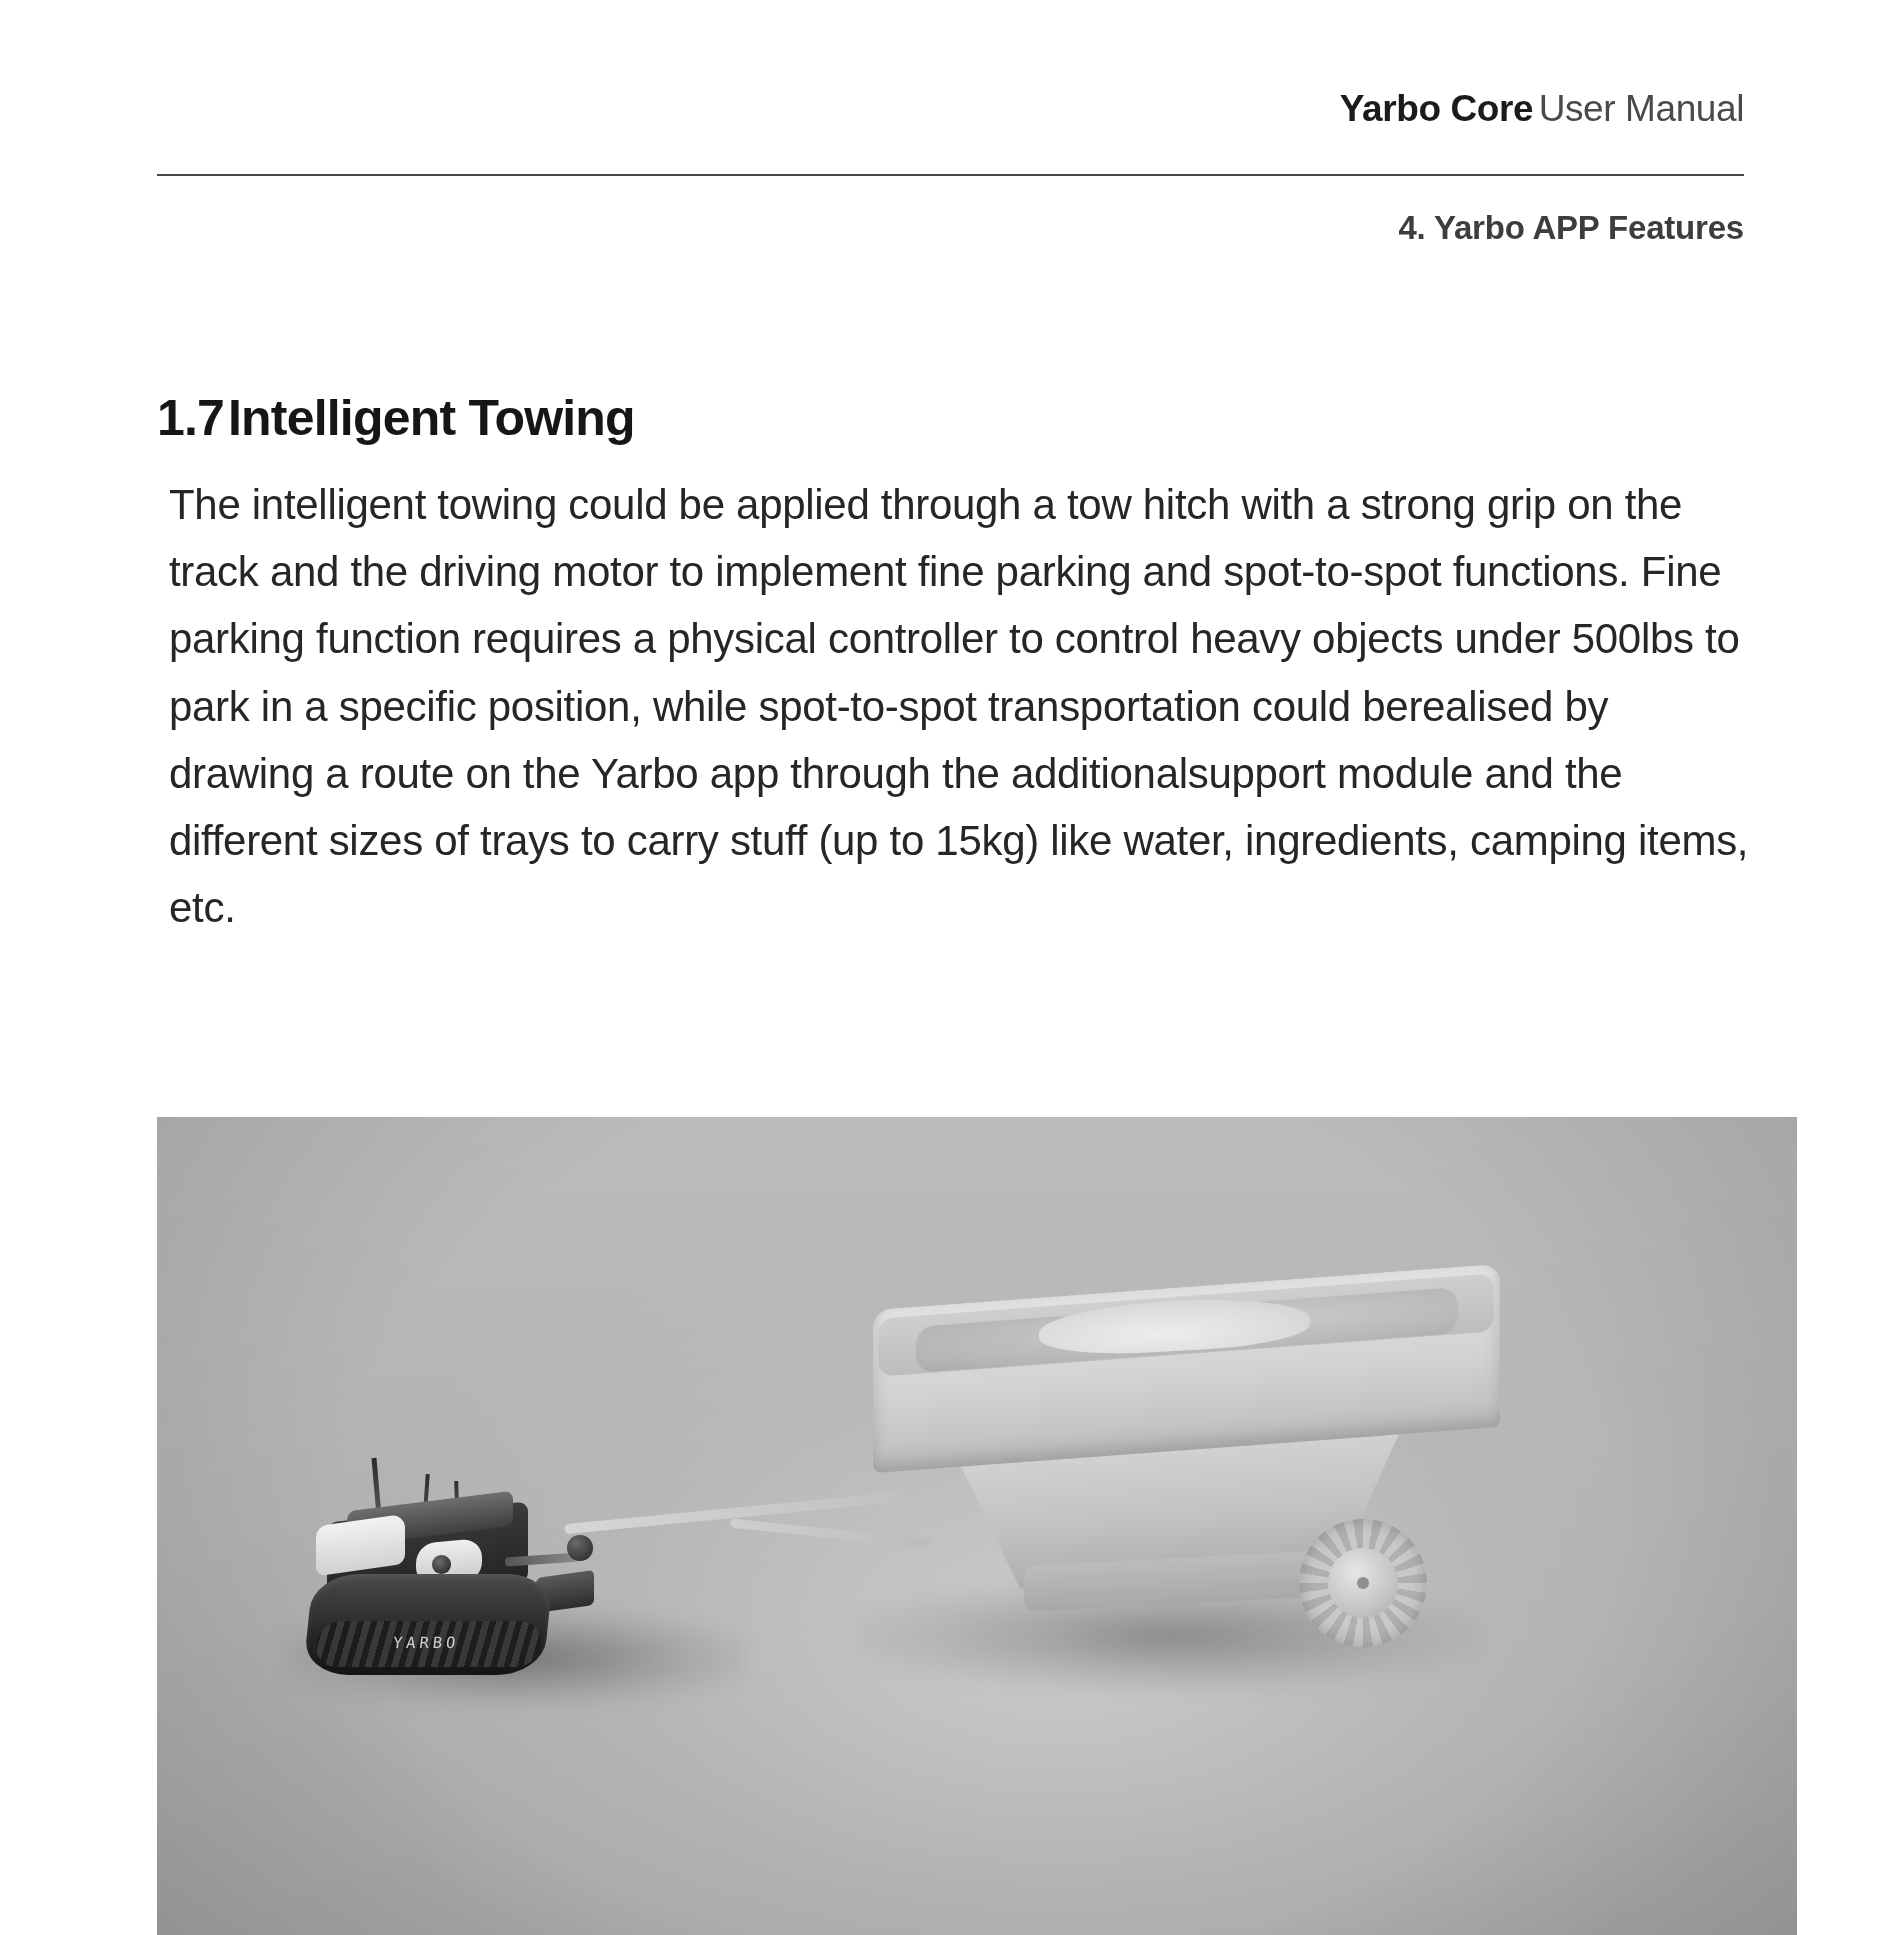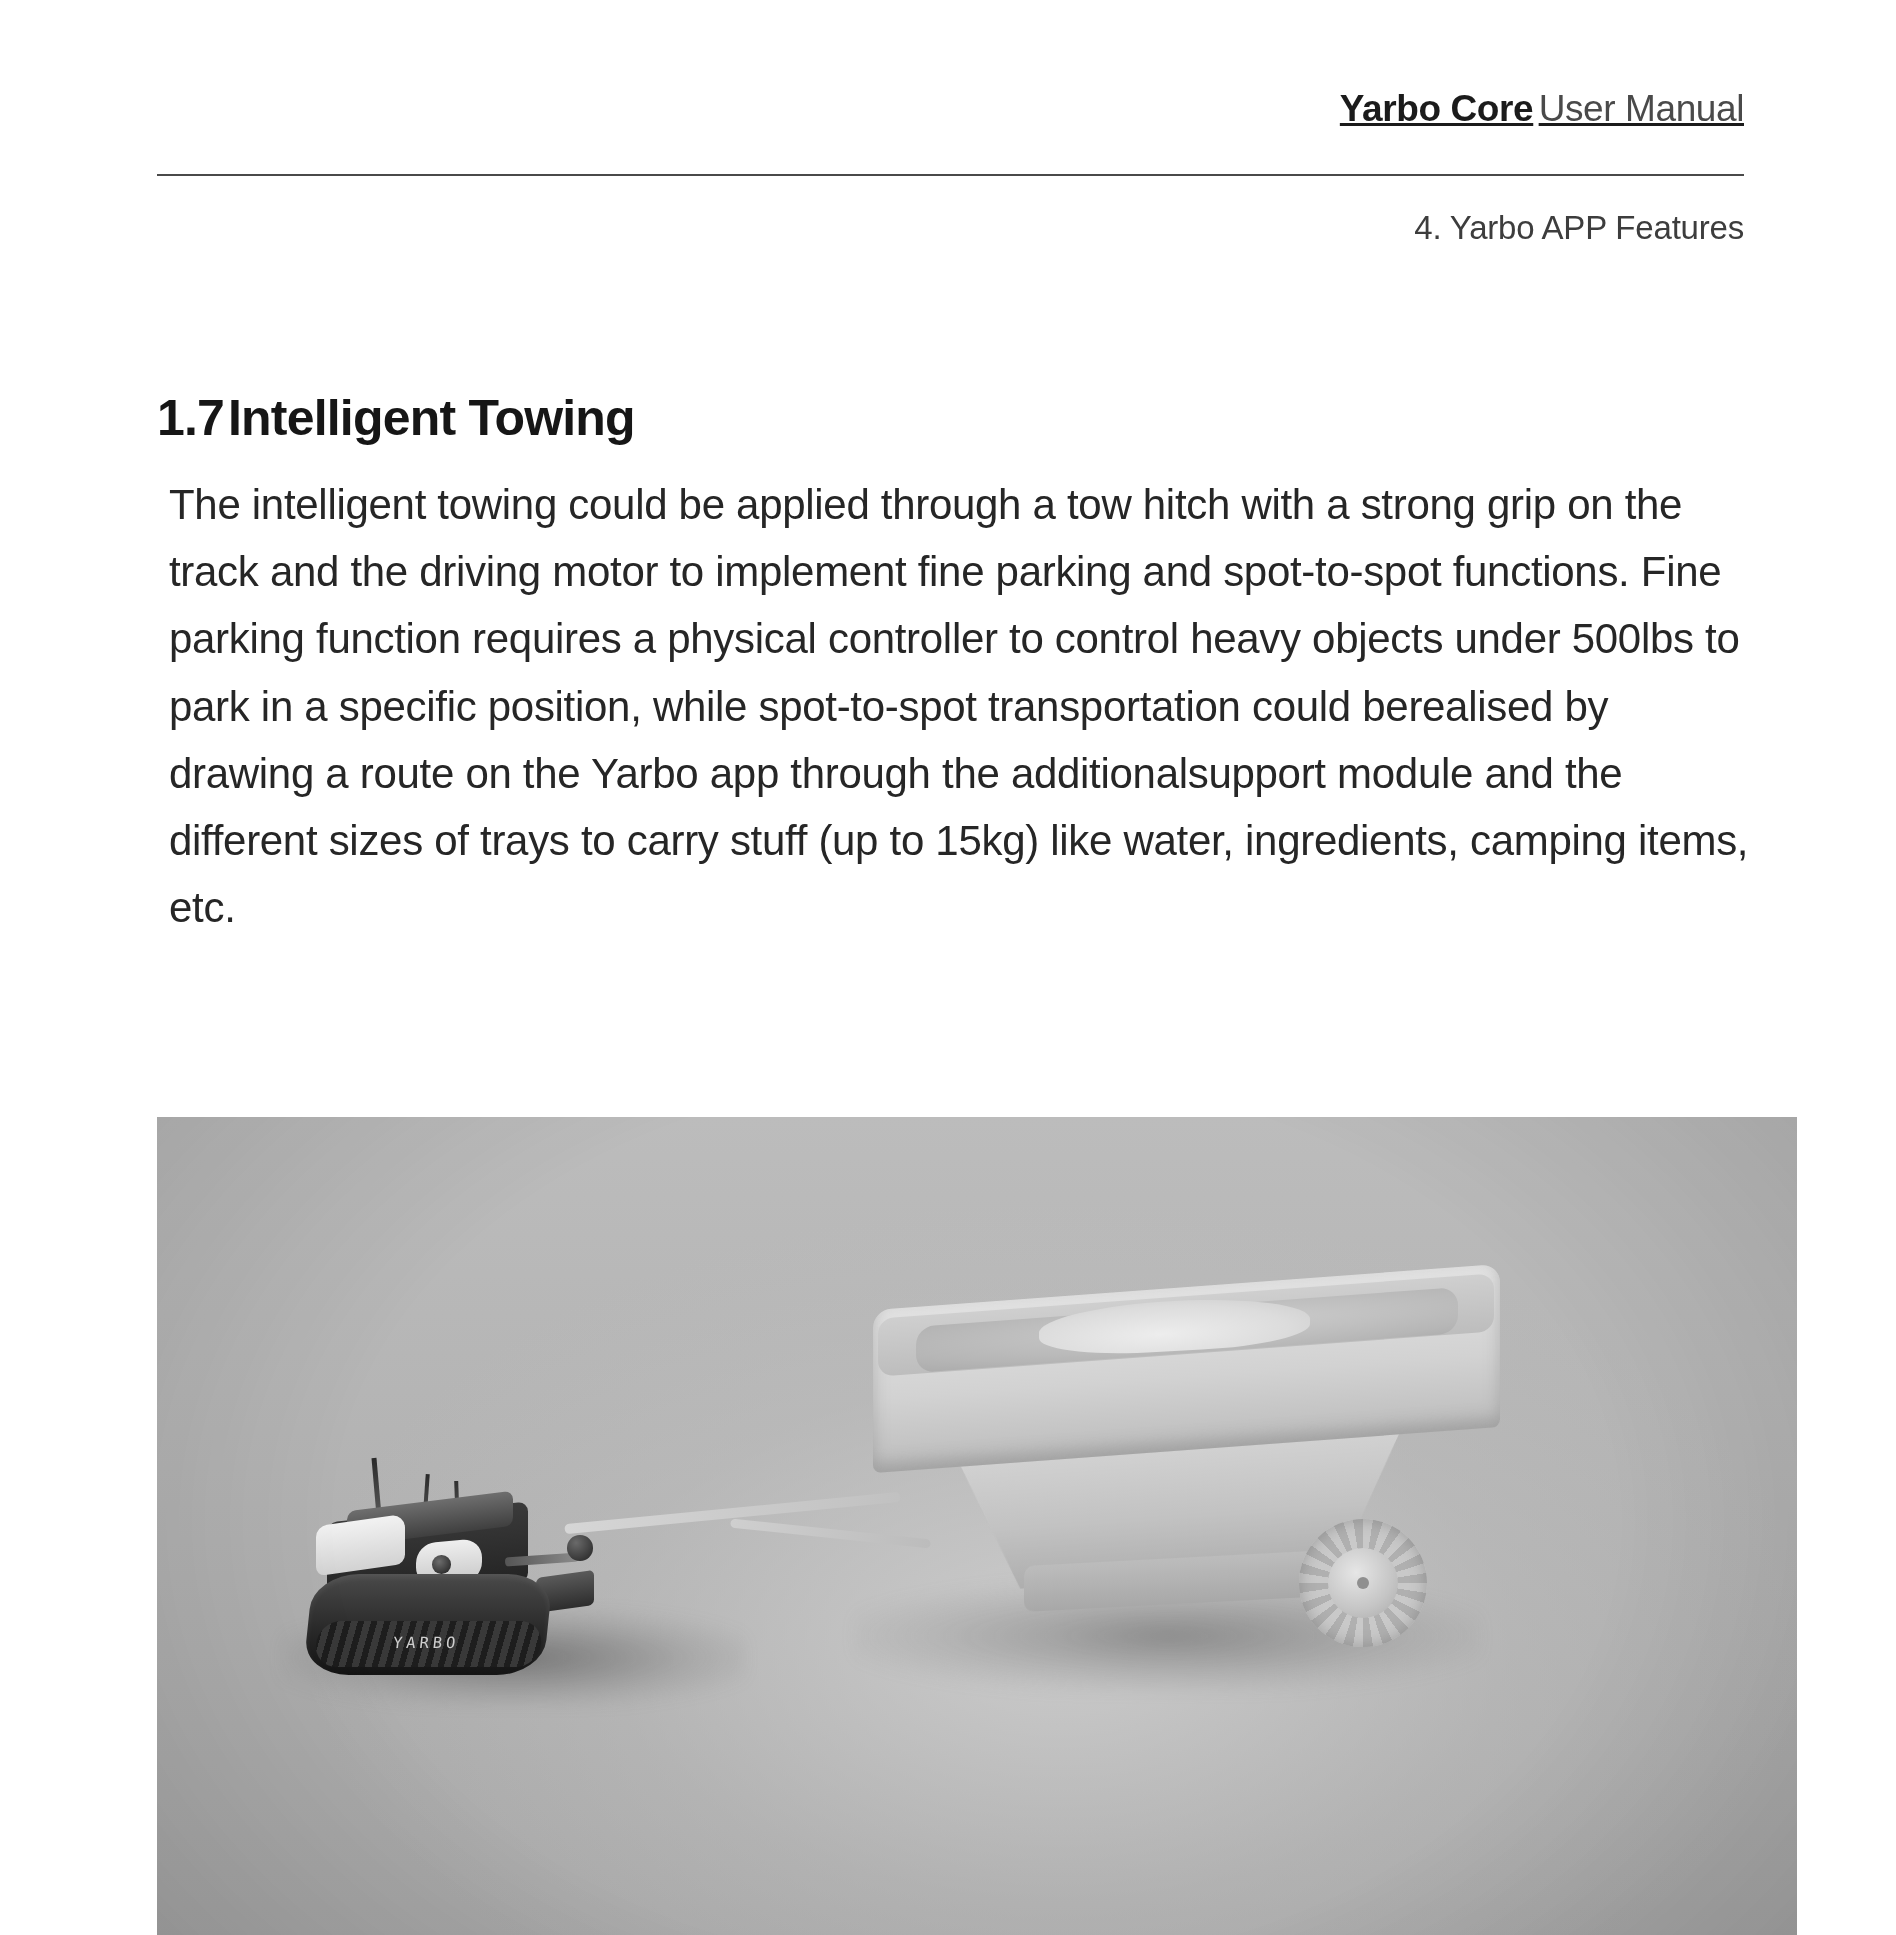--- a/index.html
+++ b/index.html
@@ -21,21 +21,20 @@
     box-sizing: border-box;
   }
 
   
   .header {
     position: absolute;
     left: 157px;
     top: 89px;
     width: 1587px;
     text-align: right;
-    text-decoration: underline;
   }
   .header-title {
     font-size: 37px;
     line-height: 1.1;
     letter-spacing: -0.4px;
     white-space: nowrap;
   }
   .header-title .brand {
     font-weight: 700;
     color: #1b1b1b;
@@ -54,21 +53,21 @@
     background: #4a4a4a;
   }
   .header-section {
     position: absolute;
     left: 157px;
     top: 209px;
     width: 1587px;
     text-align: right;
     font-size: 33px;
     color: #3d3d3d;
-    font-weight: 400;
+    font-weight: 700;
     letter-spacing: -0.2px;
     white-space: nowrap;
   }
 
   
   .content {
     position: absolute;
     left: 157px;
     top: 391px;
     width: 1595px;

